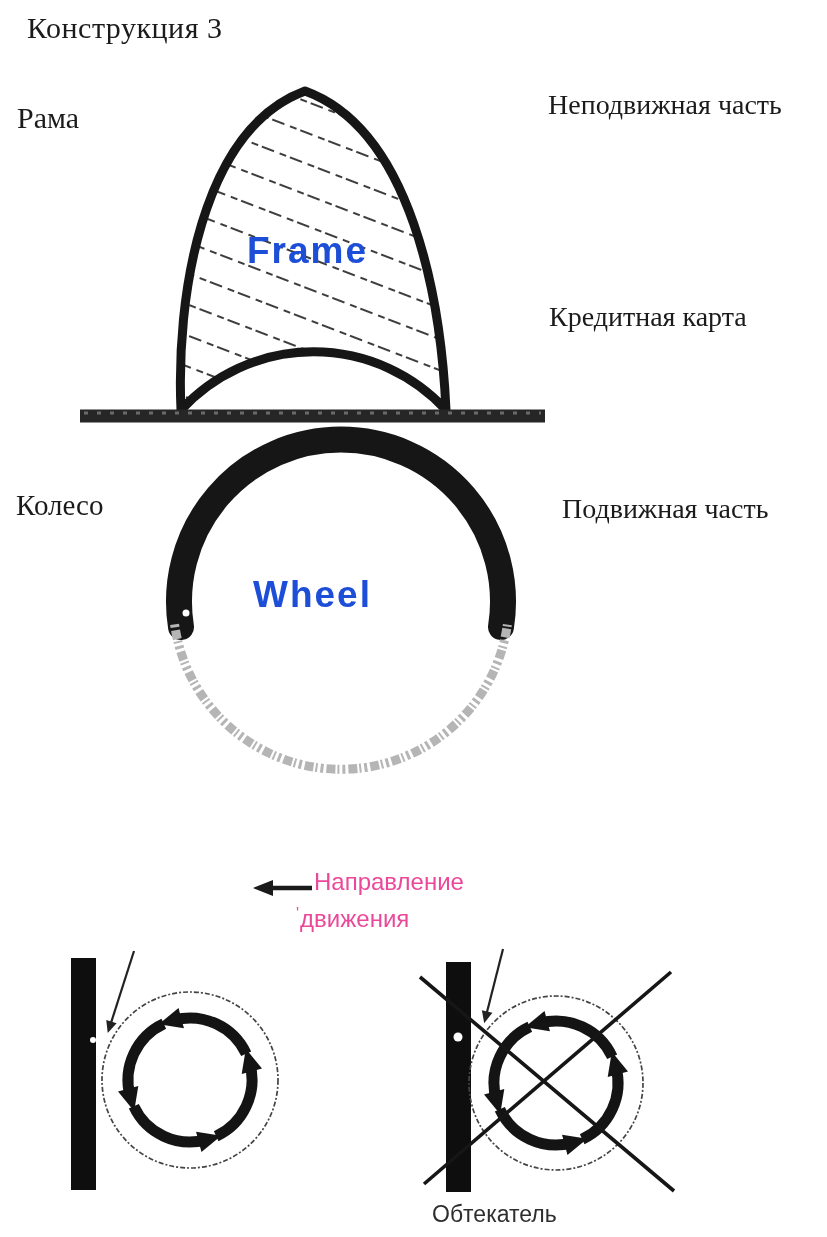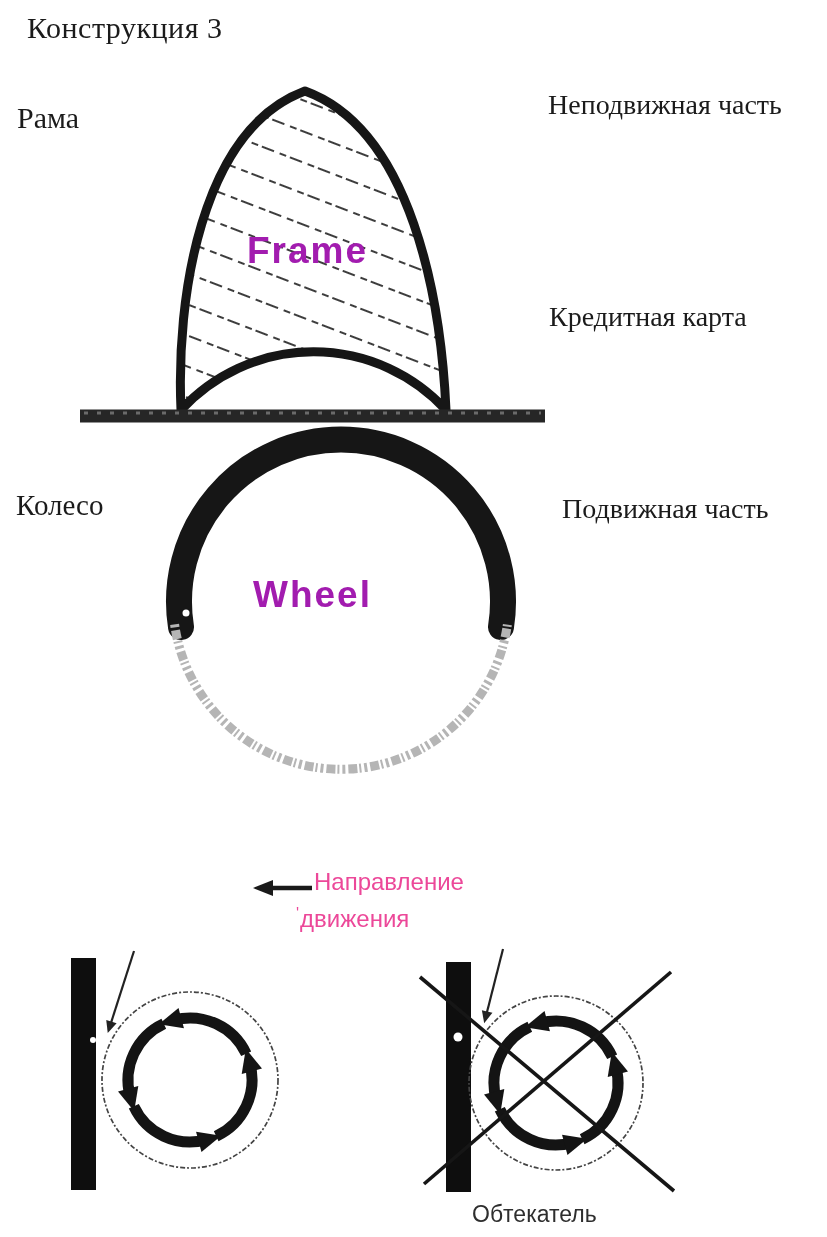--- a/index.html
+++ b/index.html
@@ -7,21 +7,21 @@
     position:relative; width:827px; height:1237px;
     background:#ffffff; overflow:hidden;
     font-family:"Liberation Serif","DejaVu Serif",serif;
     color:#1b1b1b;
   }
   .lbl { position:absolute; white-space:nowrap; line-height:1.05; color:#1b1b1b; }
   .title { font-weight:normal; font-size:30px; letter-spacing:0.5px; }
   .serif-lbl { font-size:28px; }
   .engraved {
     font-family:"Liberation Sans","DejaVu Sans",sans-serif;
-    font-weight:bold; font-size:37px; color:#a21caf; letter-spacing:2px;
+    font-weight:bold; font-size:37px; color:#1d4ed8; letter-spacing:2px;
   }
   .sans-lbl {
     font-family:"Liberation Sans","DejaVu Sans",sans-serif;
     font-size:24px; color:#ec4899;
   }
   .fairing-lbl {
     font-family:"Liberation Sans","DejaVu Sans",sans-serif;
     font-size:23px; color:#2e2e2e;
   }
   .tick { font-size:16px; vertical-align:8px; margin-right:1px; }
@@ -97,15 +97,15 @@
   <div class="lbl serif-lbl" style="left:16px; top:490px; font-size:29px;">Колесо</div>
 
   <div class="lbl engraved" style="left:253px; top:576px;">Wheel</div>
 
   <div class="lbl serif-lbl" style="left:562px; top:494px;">Подвижная часть</div>
 
   <div class="lbl sans-lbl" style="left:314px; top:869px;">Направление</div>
 
   <div class="lbl sans-lbl" style="left:296px; top:906px;text-align:center;"><span class="tick">'</span><span>движения</span></div>
 
-  <div class="lbl fairing-lbl" style="left:472px; top:1202px;">Обтекатель</div>
+  <div class="lbl fairing-lbl" style="left:432px; top:1202px;">Обтекатель</div>
 
 </div>
 
 </body></html>

